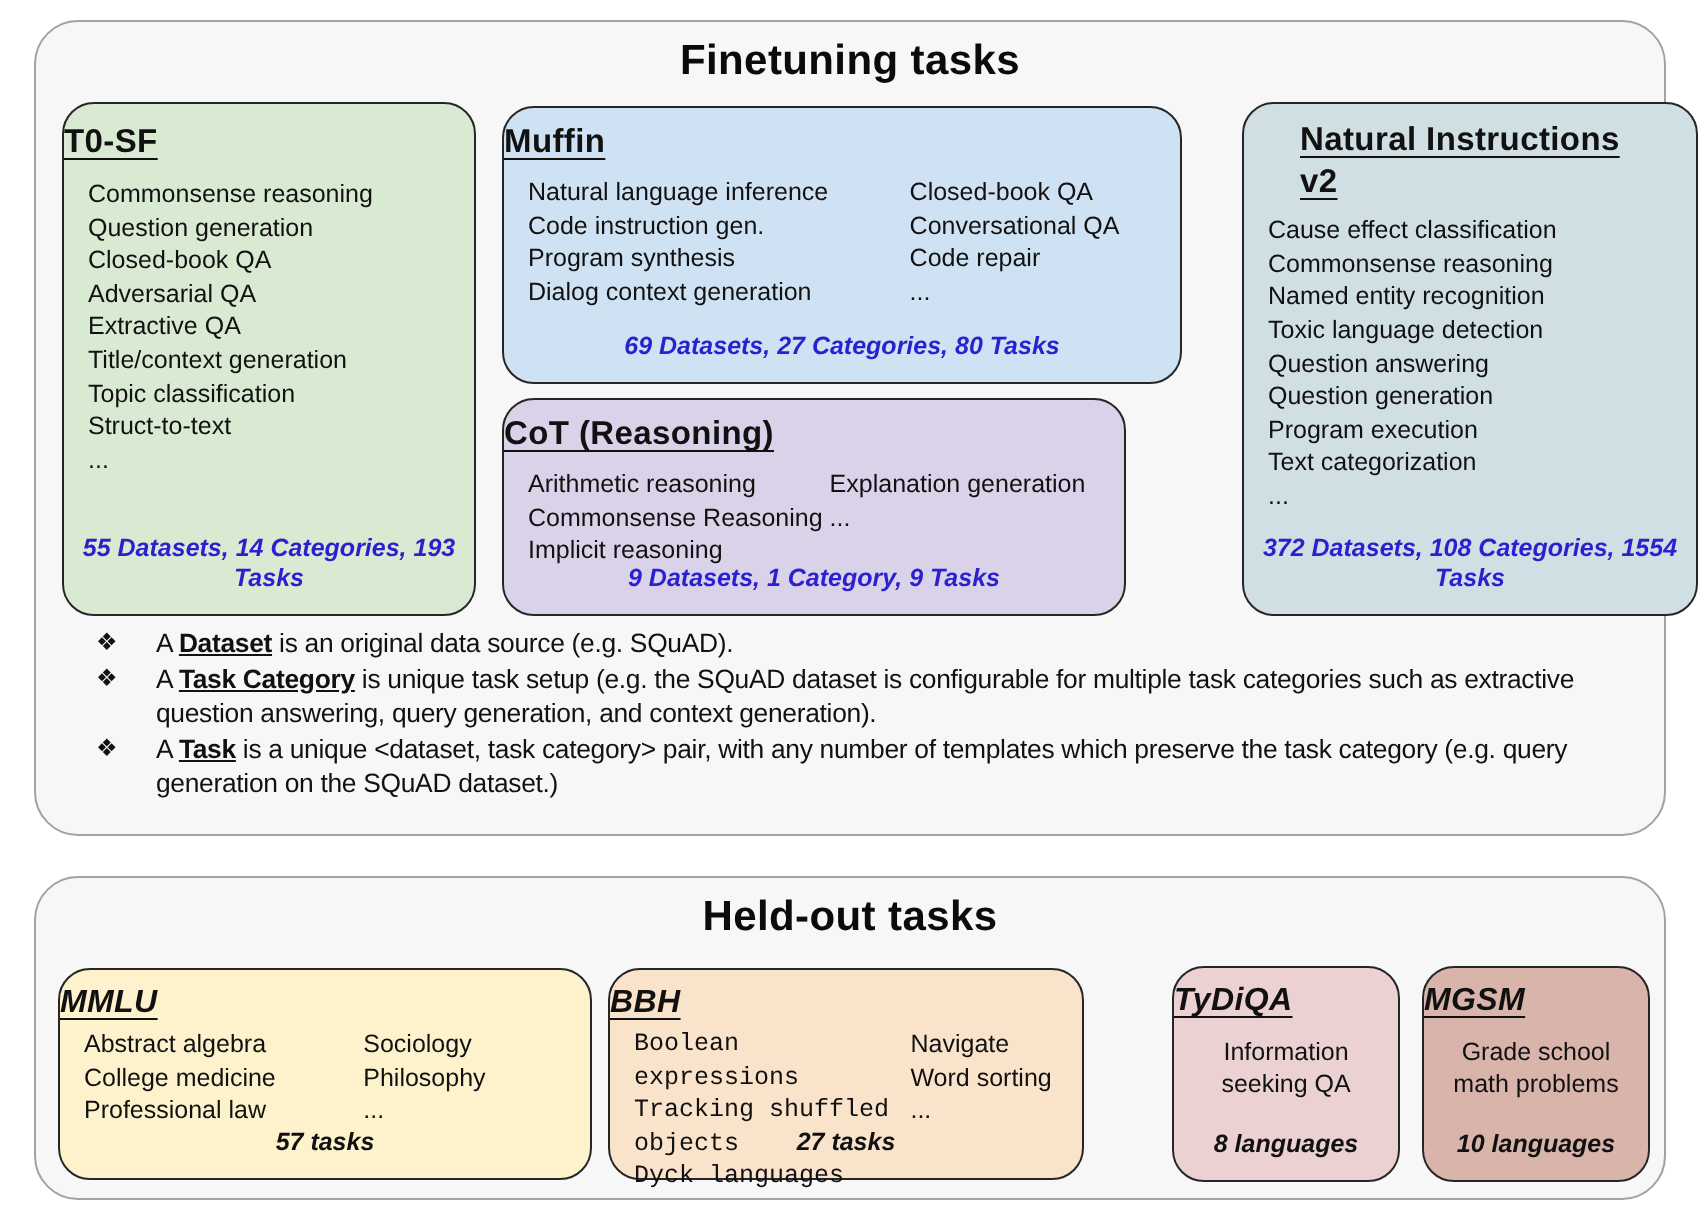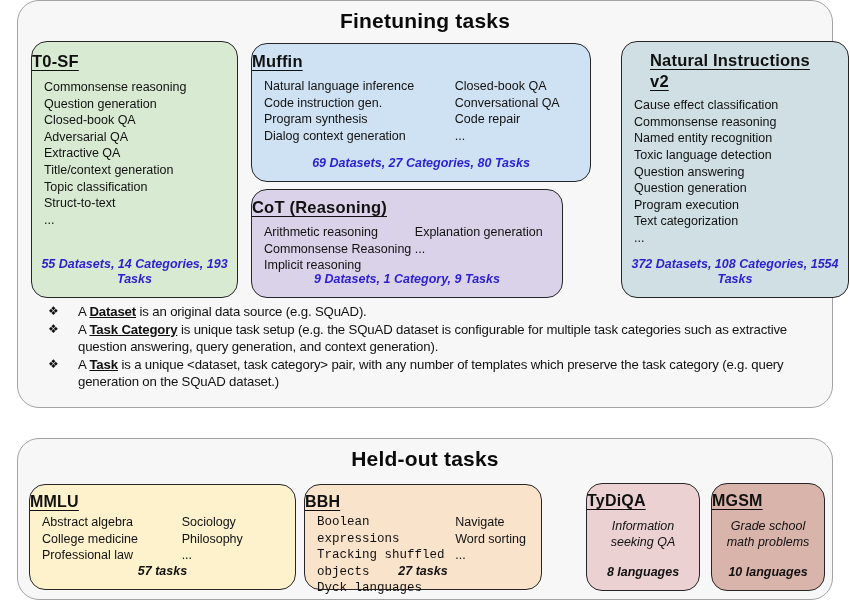--- a/index.html
+++ b/index.html
@@ -4,21 +4,21 @@
 <style>
   html,body{margin:0;padding:0;background:#ffffff;}
   #stage{
     position:relative;width:850px;height:615px;background:#ffffff;
     font-family:"Liberation Sans",sans-serif;color:#111;overflow:hidden;
   }
   .panel{
     position:absolute;background:#f7f7f8;border:1.6px solid #a2a2a6;
     border-radius:22px;box-sizing:border-box;
   }
-  #panel-ft{left:17px;top:0;width:816px;height:408px;}
+  #panel-ft{left:17px;top:10px;width:816px;height:408px;}
   #panel-ho{left:17px;top:438px;width:816px;height:162px;}
   .panel-title{
     position:absolute;left:0;right:0;top:8px;text-align:center;
     font-size:21px;font-weight:bold;letter-spacing:.2px;color:#0b0b0b;
   }
   .box{
     position:absolute;border:1.5px solid #262626;border-radius:16px;
     box-sizing:border-box;
   }
   .box-title{
@@ -47,23 +47,23 @@
   .note .bullet{flex:0 0 30px;text-align:left;padding-left:6px;font-size:12px;line-height:17.6px;}
   .note .txt{flex:1;}
   .note .term{font-weight:bold;text-decoration:underline;}
   
   #box-mmlu  {left:11px; top:45px;width:267px;height:106px;background:#fdf2cc;}
   #box-bbh   {left:286px;top:45px;width:238px;height:106px;background:#fae3cb;}
   #box-tydiqa{left:568px;top:44px;width:114px;height:108px;background:#ecd1d3;}
   #box-mgsm  {left:693px;top:44px;width:114px;height:108px;background:#d9b4ab;}
   #box-mmlu .c1{flex:0 0 57%;} #box-mmlu .c2{flex:1;}
   #box-bbh  .c1{flex:0 0 64%;font-family:Liberation Mono, monospace;} #box-bbh  .c2{flex:1;}
-  .ho-title{font-size:16px;margin-top:8px;}
+  .ho-title{font-size:16px;margin-top:8px;font-style:italic;}
   .desc{
-    text-align:center;font-size:12.5px;line-height:15.5px;margin-top:9px;padding:0 4px;font-style:italic;
+    text-align:center;font-size:12.5px;line-height:15.5px;margin-top:9px;padding:0 4px;
   }
 </style>
 </head>
 <body>
 
 <div id="stage">
 
   <div class="panel" id="panel-ft">
     <div class="panel-title">Finetuning tasks</div>
 

